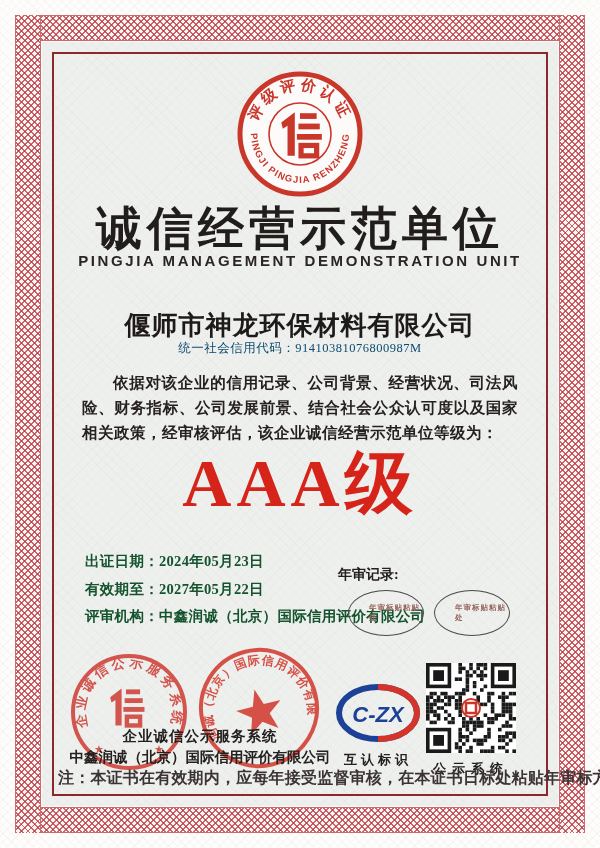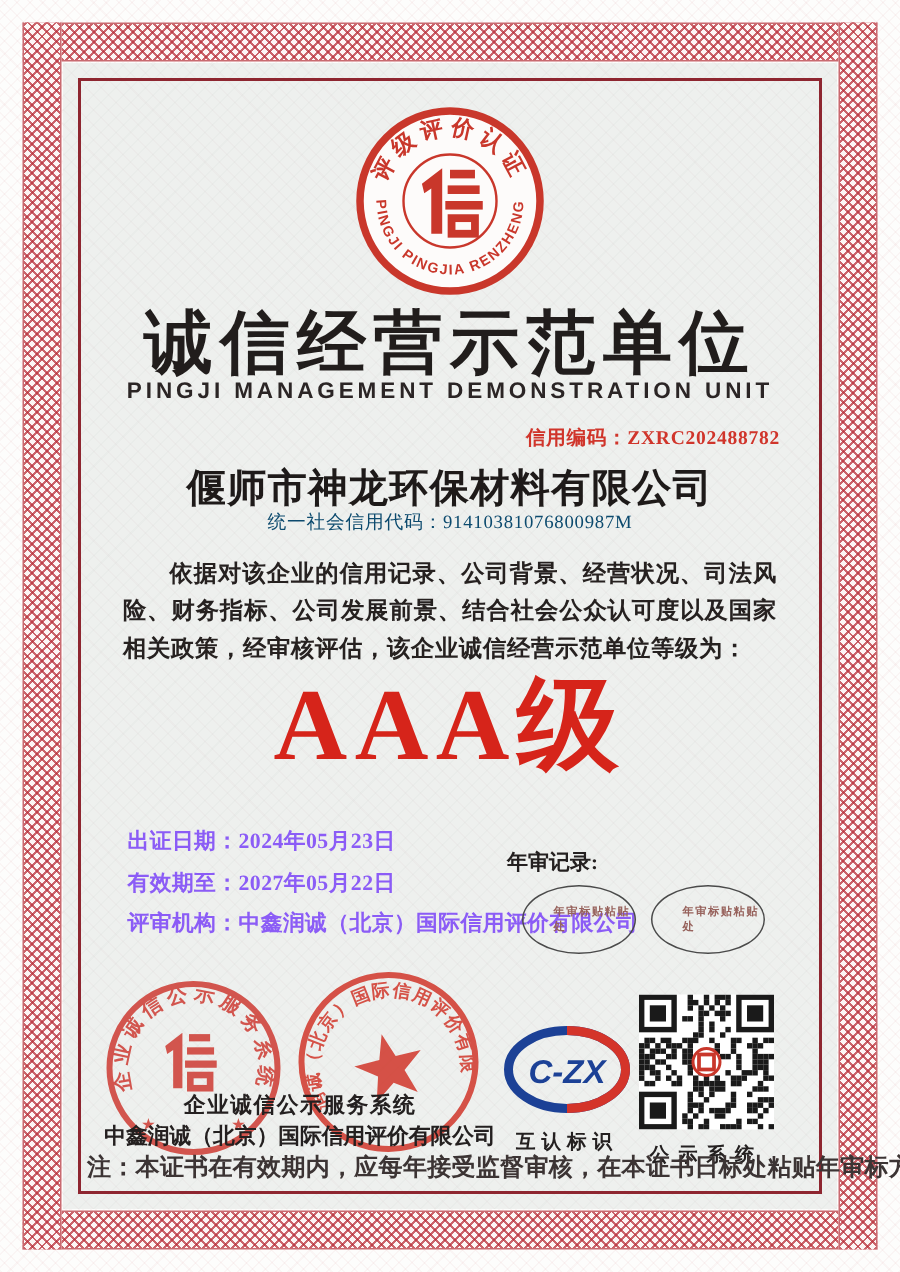--- a/index.html
+++ b/index.html
@@ -63,21 +63,21 @@
   .bodytext {
     left:82px; top:370px; width:436px;
     font-size:15.5px; font-weight:bold; color:#262120;
     line-height:25px; text-align:justify; text-indent:2em; letter-spacing:.5px;
   }
   .grade {
     left:100px; top:438px; width:400px; text-align:center;
     font-size:68px; font-weight:bold; color:#d6241a; letter-spacing:5px;
   }
   .fields { left:85px; top:548px; width:300px; }
-  .frow { font-size:14.5px; font-weight:bold; color:#8b5cf6; line-height:27.5px; white-space:nowrap; letter-spacing:.3px;}
+  .frow { font-size:14.5px; font-weight:bold; color:#14532d; line-height:27.5px; white-space:nowrap; letter-spacing:.3px;}
   .annual-label {
     left:338px; top:566px; font-size:14px; font-weight:bold; color:#242020;
   }
   .oval {
     position:absolute; width:76px; height:46px; border:1.5px solid #4a4a4a;
     border-radius:50%; display:flex; align-items:center; justify-content:center;
   }
   .oval span { font-size:7.5px; color:#97625c; letter-spacing:1px; font-weight:bold;padding-left:20px; }
   .stamp { position:absolute; opacity:.88; }
   .captions { left:52px; top:727px; width:296px; text-align:center; }
@@ -121,22 +121,21 @@
         <path d="M14 28 L40 8 L40 92 L26 92 L26 34 L17 40 Z"></path>
         <rect x="50" y="10" width="32" height="11"></rect>
         <rect x="47" y="30" width="41" height="11"></rect>
         <rect x="44" y="50" width="48" height="11"></rect>
         <rect x="52" y="72" width="30" height="20" fill="none" stroke="#c9372b" stroke-width="10"></rect>
       </g>
     </svg>
   </div>
 
   <div class="abs title">诚信经营示范单位</div>
-  <div class="abs subtitle">PINGJI MANAGEMENT DEMONSTRATION UNIT</div>
-  <div class="abs creditcode">信用编码：ZXRC202488782</div>
+  <div class="abs subtitle">PINGJIA MANAGEMENT DEMONSTRATION UNIT</div>
   <div class="abs company">偃师市神龙环保材料有限公司</div>
   <div class="abs uscc">统一社会信用代码：91410381076800987M</div>
   <div class="abs bodytext">依据对该企业的信用记录、公司背景、经营状况、司法风险、财务指标、公司发展前景、结合社会公众认可度以及国家相关政策，经审核评估，该企业诚信经营示范单位等级为：</div>
   <div class="abs grade">AAA级</div>
 
   <div class="abs fields">
     <div class="frow"><span>出证日期：</span><span>2024年05月23日</span></div>
     <div class="frow"><span>有效期至：</span><span>2027年05月22日</span></div>
     <div class="frow"><span>评审机构：</span><span>中鑫润诚（北京）国际信用评价有限公司</span></div>
   </div>

